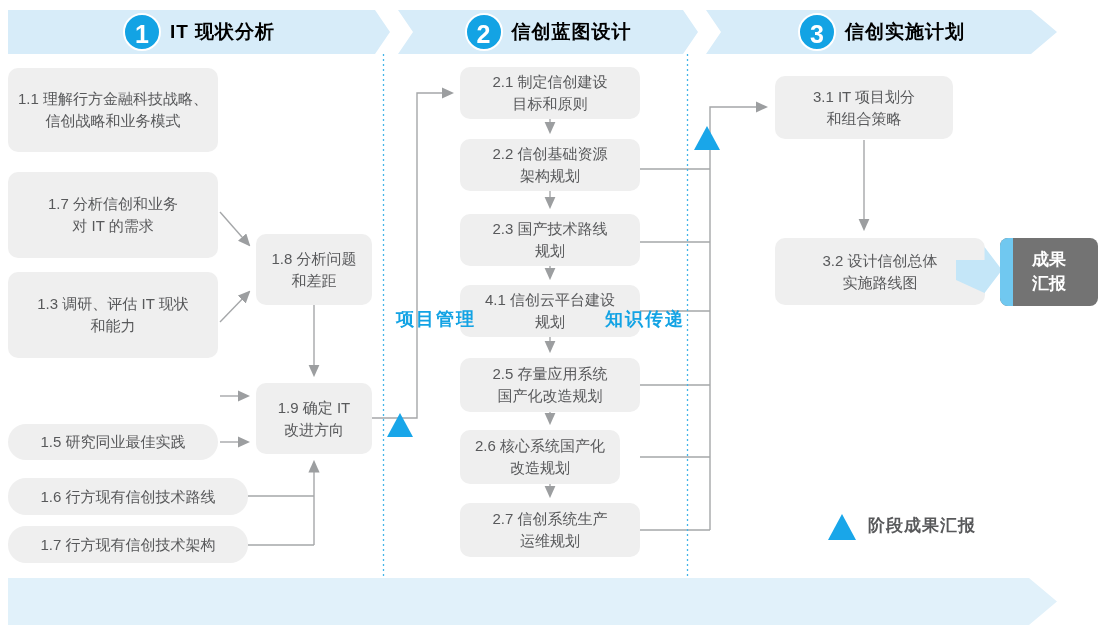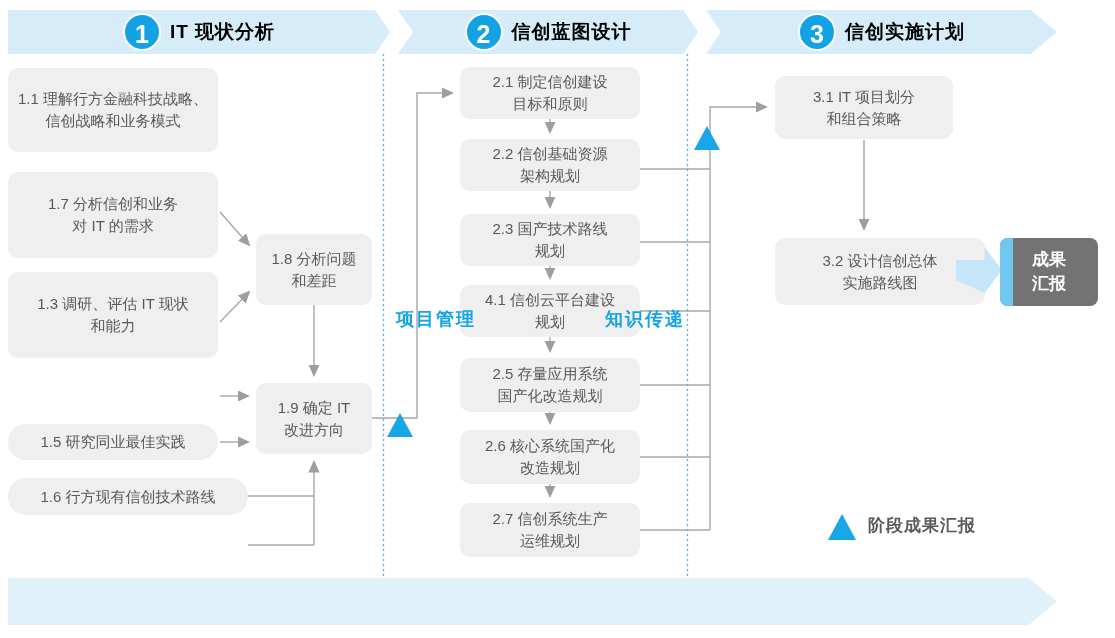--- a/index.html
+++ b/index.html
@@ -41,21 +41,21 @@
   #b15{left:8px;top:424px;width:210px;height:36px;}
   #b16{left:8px;top:478px;width:240px;height:37px;}
   #b17{left:8px;top:526px;width:240px;height:37px;}
   #b18{left:256px;top:234px;width:116px;height:71px;}
   #b19{left:256px;top:383px;width:116px;height:71px;}
   #b21{left:460px;top:67px;width:180px;height:52px;}
   #b22{left:460px;top:139px;width:180px;height:52px;}
   #b23{left:460px;top:214px;width:180px;height:52px;}
   #b24{left:460px;top:285px;width:180px;height:52px;}
   #b25{left:460px;top:358px;width:180px;height:54px;}
-  #b26{left:460px;top:430px;width:180px;height:54px;}
+  #b26{left:460px;top:430px;width:160px;height:54px;}
   #b27{left:460px;top:503px;width:180px;height:54px;}
   #b31{left:775px;top:76px;width:178px;height:63px;}
   #b32{left:775px;top:238px;width:210px;height:67px;}
 
   
   .result{
     position:absolute;left:1000px;top:238px;width:98px;height:68px;border-radius:8px;
     background:#737373;color:#ffffff;font-size:17px;font-weight:bold;line-height:24px;
     display:flex;align-items:center;justify-content:center;text-align:center;white-space:pre-line;
   }
@@ -155,20 +155,21 @@
   </div>
 
   <div class="box" id="b11">1.1 理解行方金融科技战略、
 信创战略和业务模式</div>
   <div class="box" id="b12">1.7 分析信创和业务
 对 IT 的需求</div>
   <div class="box" id="b13">1.3 调研、评估 IT 现状
 和能力</div>
   <div class="box pill" id="b15">1.5 研究同业最佳实践</div>
   <div class="box pill" id="b16">1.6 行方现有信创技术路线</div>
+  <div class="box pill" id="b17">1.7 行方现有信创技术架构</div>
   <div class="box" id="b18">1.8 分析问题
 和差距</div>
   <div class="box" id="b19">1.9 确定 IT
 改进方向</div>
 
   <div class="box" id="b21">2.1 制定信创建设
 目标和原则</div>
   <div class="box" id="b22">2.2 信创基础资源
 架构规划</div>
   <div class="box" id="b23">2.3 国产技术路线

